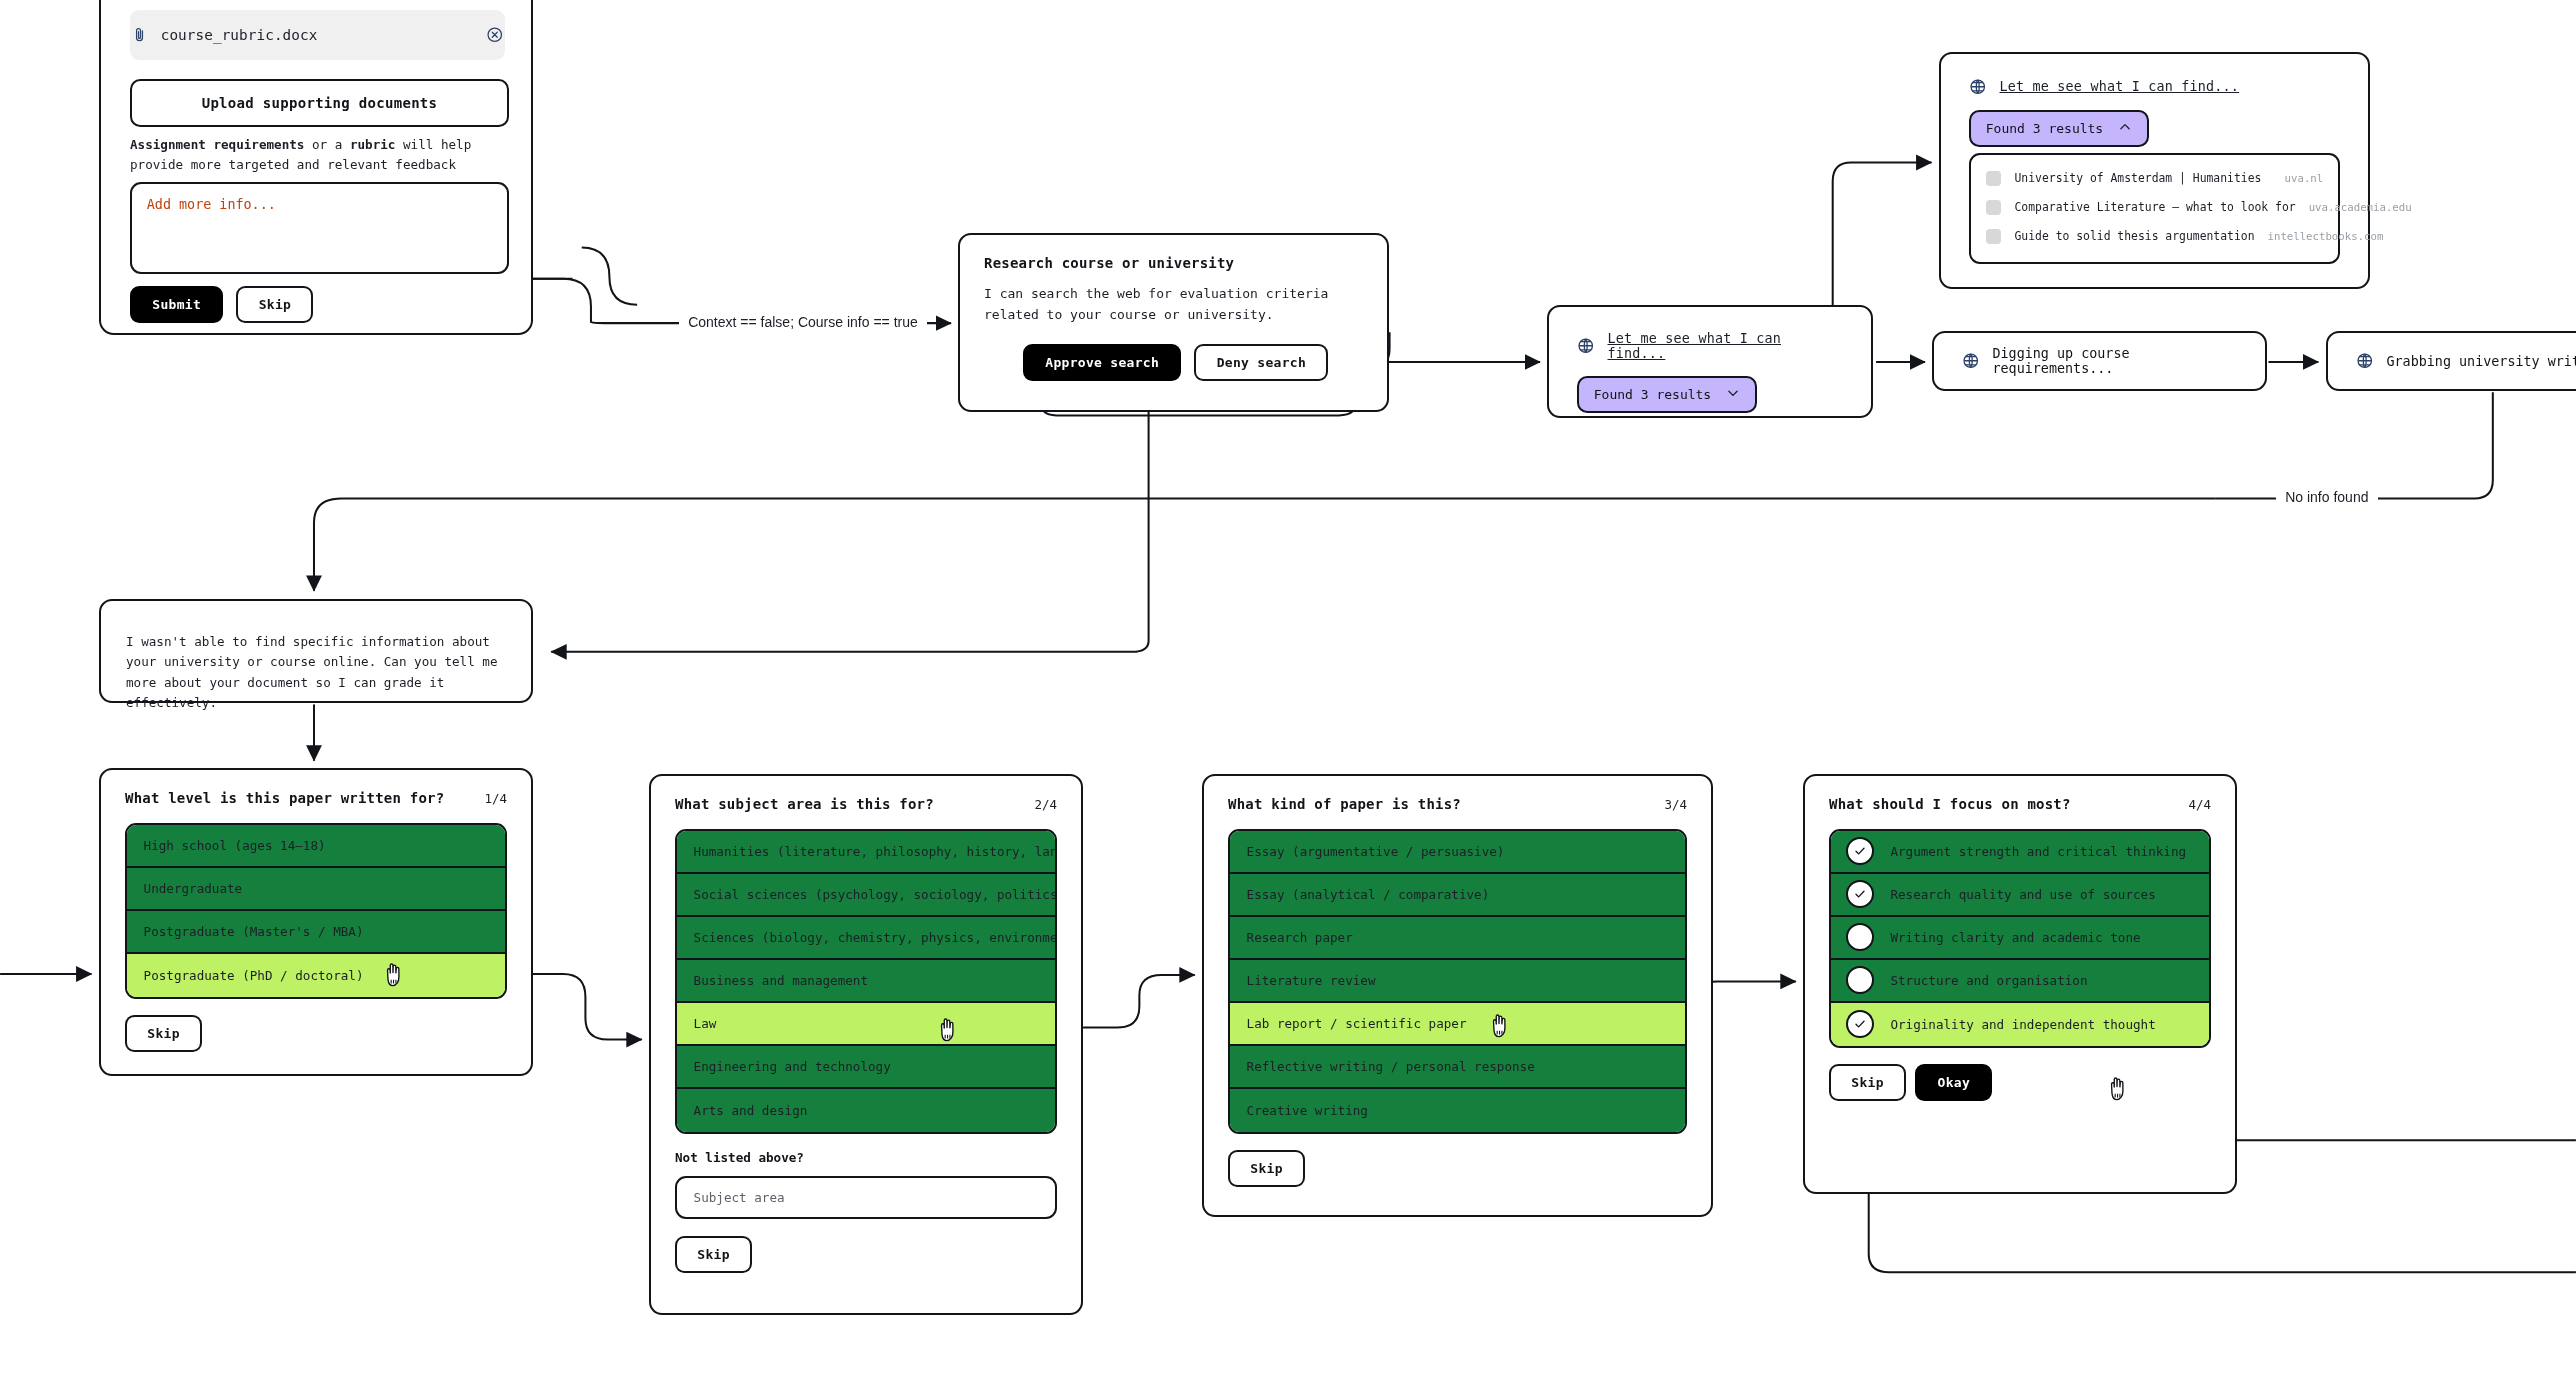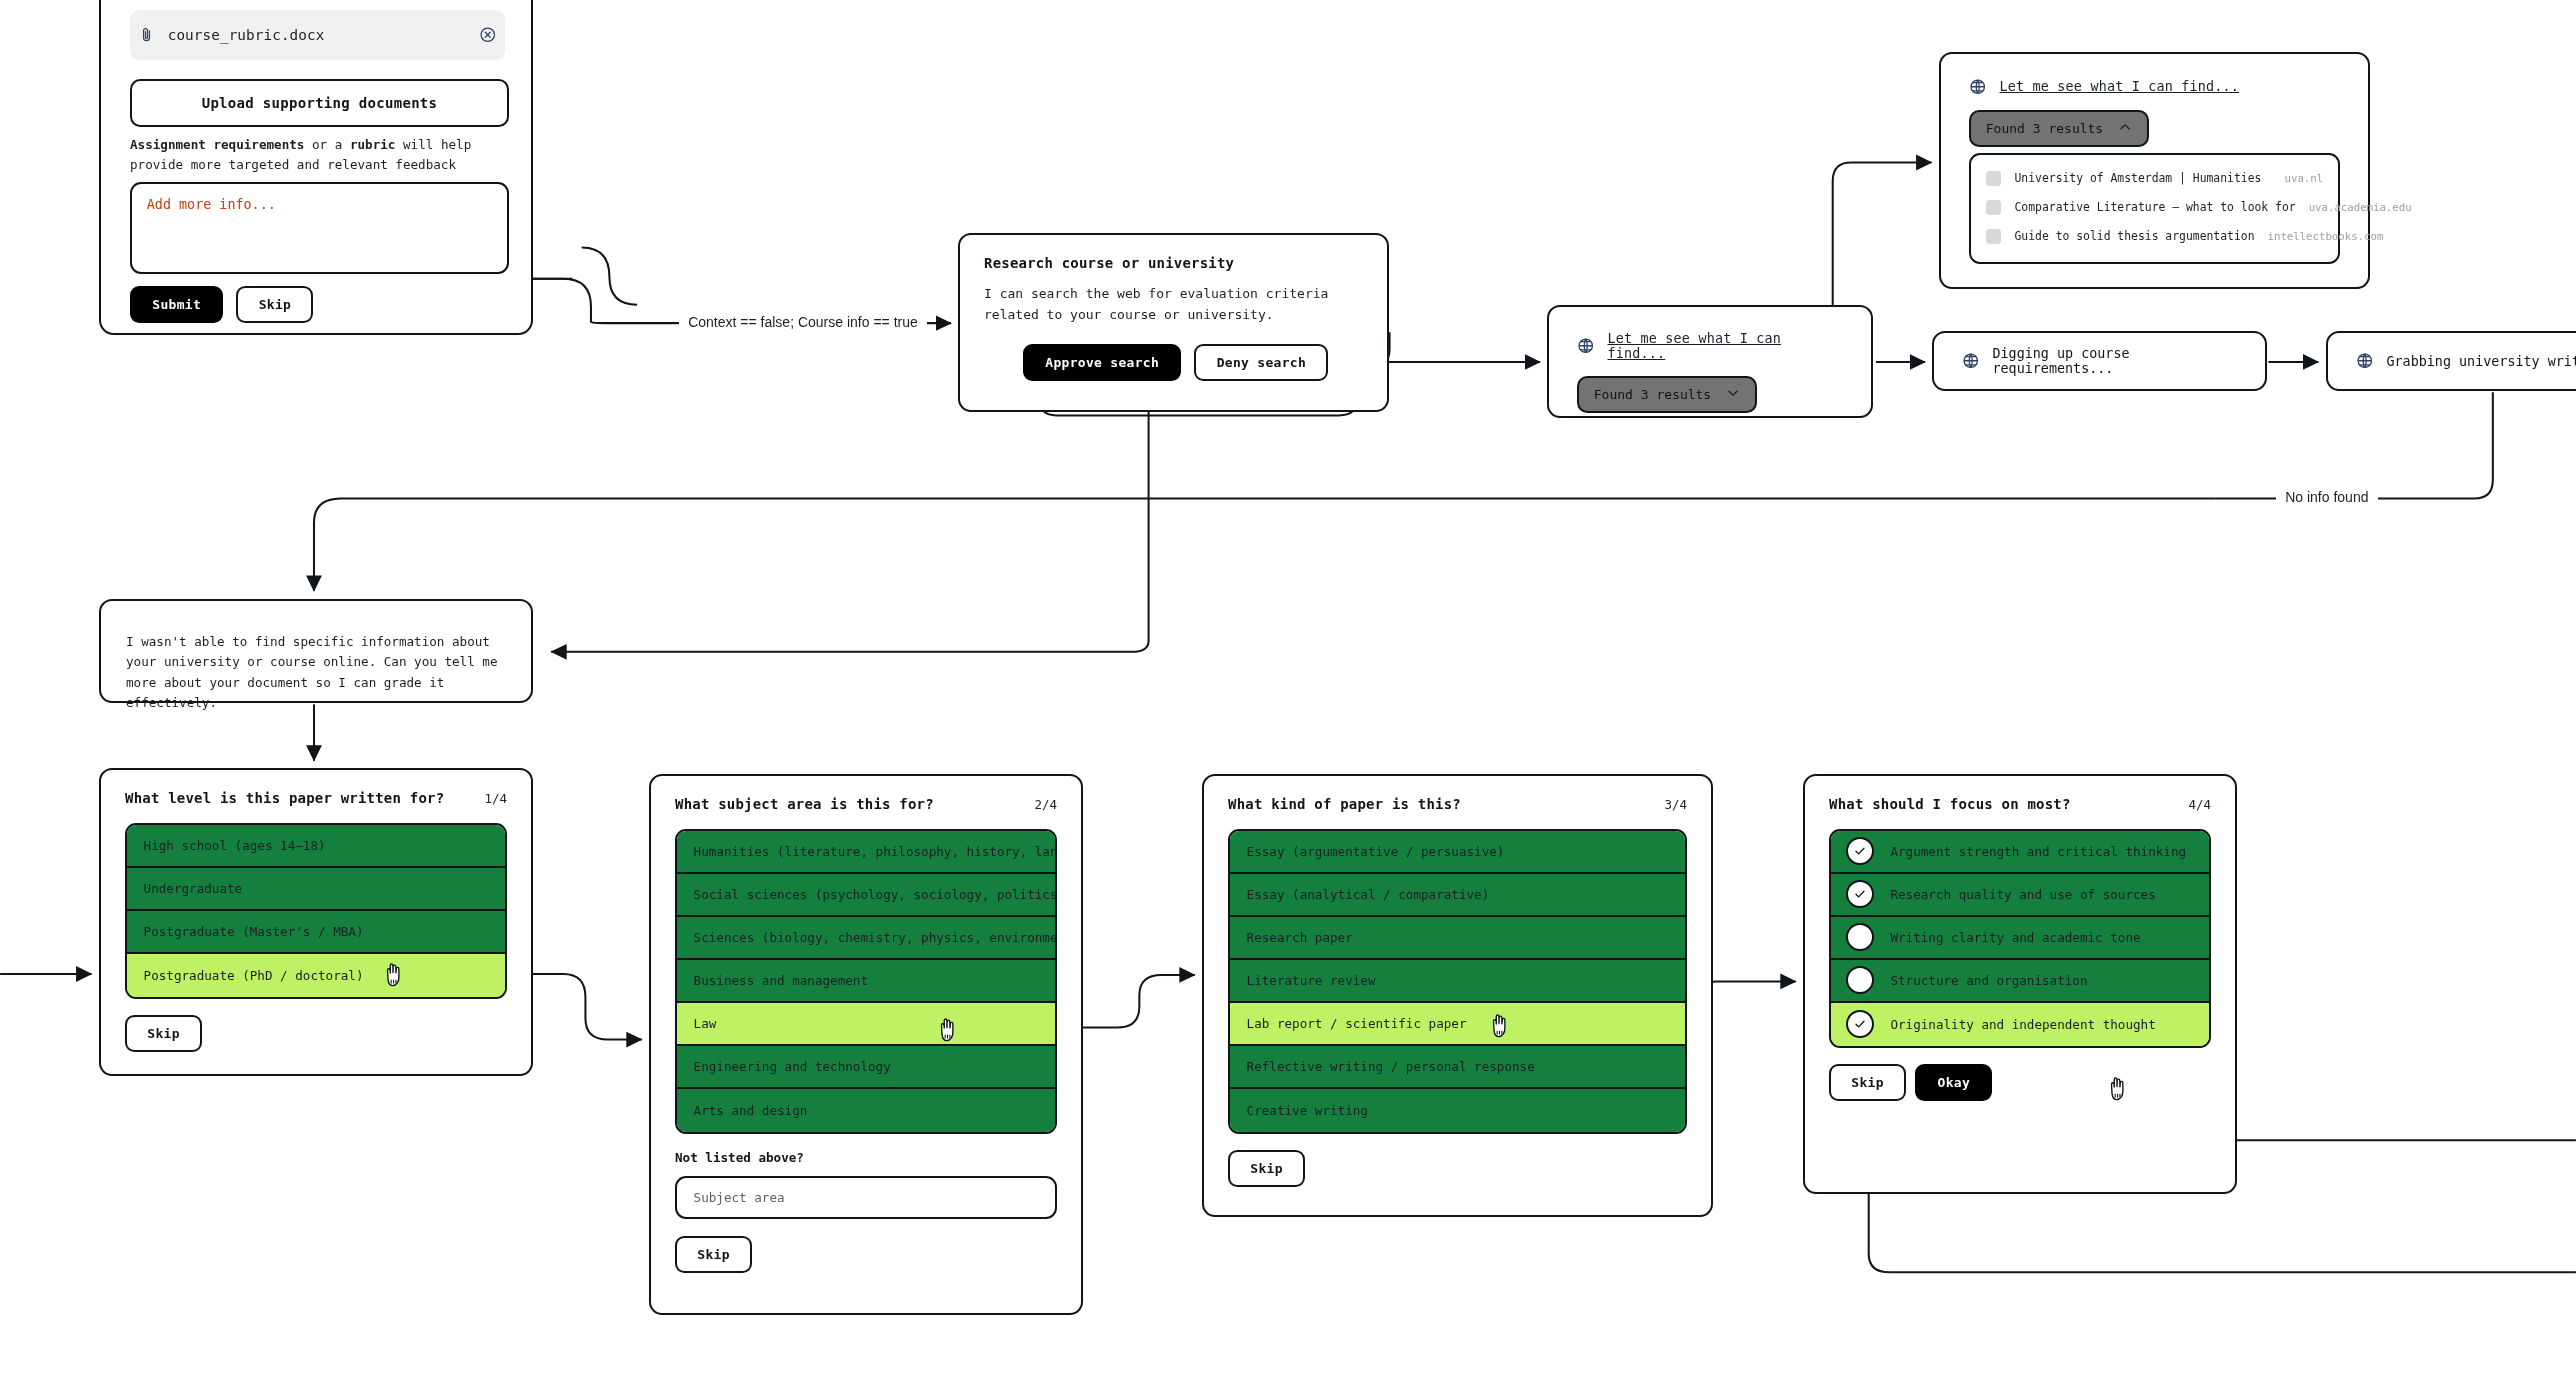--- a/index.html
+++ b/index.html
@@ -22,21 +22,21 @@
     box-sizing:border-box;
     z-index:2;
   }
   .pad{padding:20.3px 24px;box-sizing:border-box;}
 
   
   #composer{left:99px;top:-78px;width:434px;height:413px;border-radius:14.8px;}
   .file-chip{
     position:absolute;left:29px;top:86px;width:375px;height:50px;
     background:#f0f0f0;border-radius:9.2px;display:flex;align-items:center;
-    padding:0 9px;box-sizing:border-box;gap:13px;
+    padding:0 2px;box-sizing:border-box;gap:13px;
   }
   .file-chip .fname{font-size:14.3px;color:#1b1f26;letter-spacing:0.1px;}
   .file-chip .xbtn{margin-left:auto;display:flex;align-items:center;}
   .clip-ico{color:#2d4167;display:flex;}
   .btn-wide{
     position:absolute;left:29px;top:155px;width:375px;height:44px;
     border:2px solid #111418;border-radius:10.2px;background:#fff;
     display:flex;align-items:center;justify-content:center;
     font-size:14px;font-weight:700;letter-spacing:0.3px;
   }
@@ -68,21 +68,21 @@
 
   
   .searchcard{padding:24px 28px;box-sizing:border-box;}
   #results-expanded{left:1939px;top:52px;width:431px;height:237px;}
   #results-collapsed{left:1547px;top:305px;width:326px;height:113px;}
   .globe-row{display:flex;align-items:center;gap:13px;}
   .globe-row .txt{font-size:13.4px;color:#1b1f26;letter-spacing:0.2px;text-decoration:underline;}
   .globe{color:#2d4167;display:flex;flex:0 0 auto;}
   .pill{
     margin-top:14.8px;display:inline-flex;align-items:center;gap:14.8px;
-    border:2px solid #111418;border-radius:10.2px;background:#737373;
+    border:2px solid #111418;border-radius:10.2px;background:#c4b5fd;
     height:37px;padding:0 14.8px;box-sizing:border-box;font-size:13px;width:max-content;
   }
   .results-list{
     margin-top:5.5px;border:2px solid #111418;border-radius:11px;background:#fff;
     padding:9.2px 14.8px 11px 14.8px;box-sizing:border-box;
   }
   .result-row{display:flex;align-items:center;gap:13px;height:29px;}
   .result-row .sq{width:15.7px;height:15.7px;border-radius:3.7px;background:#d8d8d8;flex:0 0 auto;}
   .result-row .title{font-size:11.4px;color:#1b1f26;white-space:nowrap;}
   .result-row .dom{margin-left:auto;font-size:10.7px;color:#9aa0a6;white-space:nowrap;}

